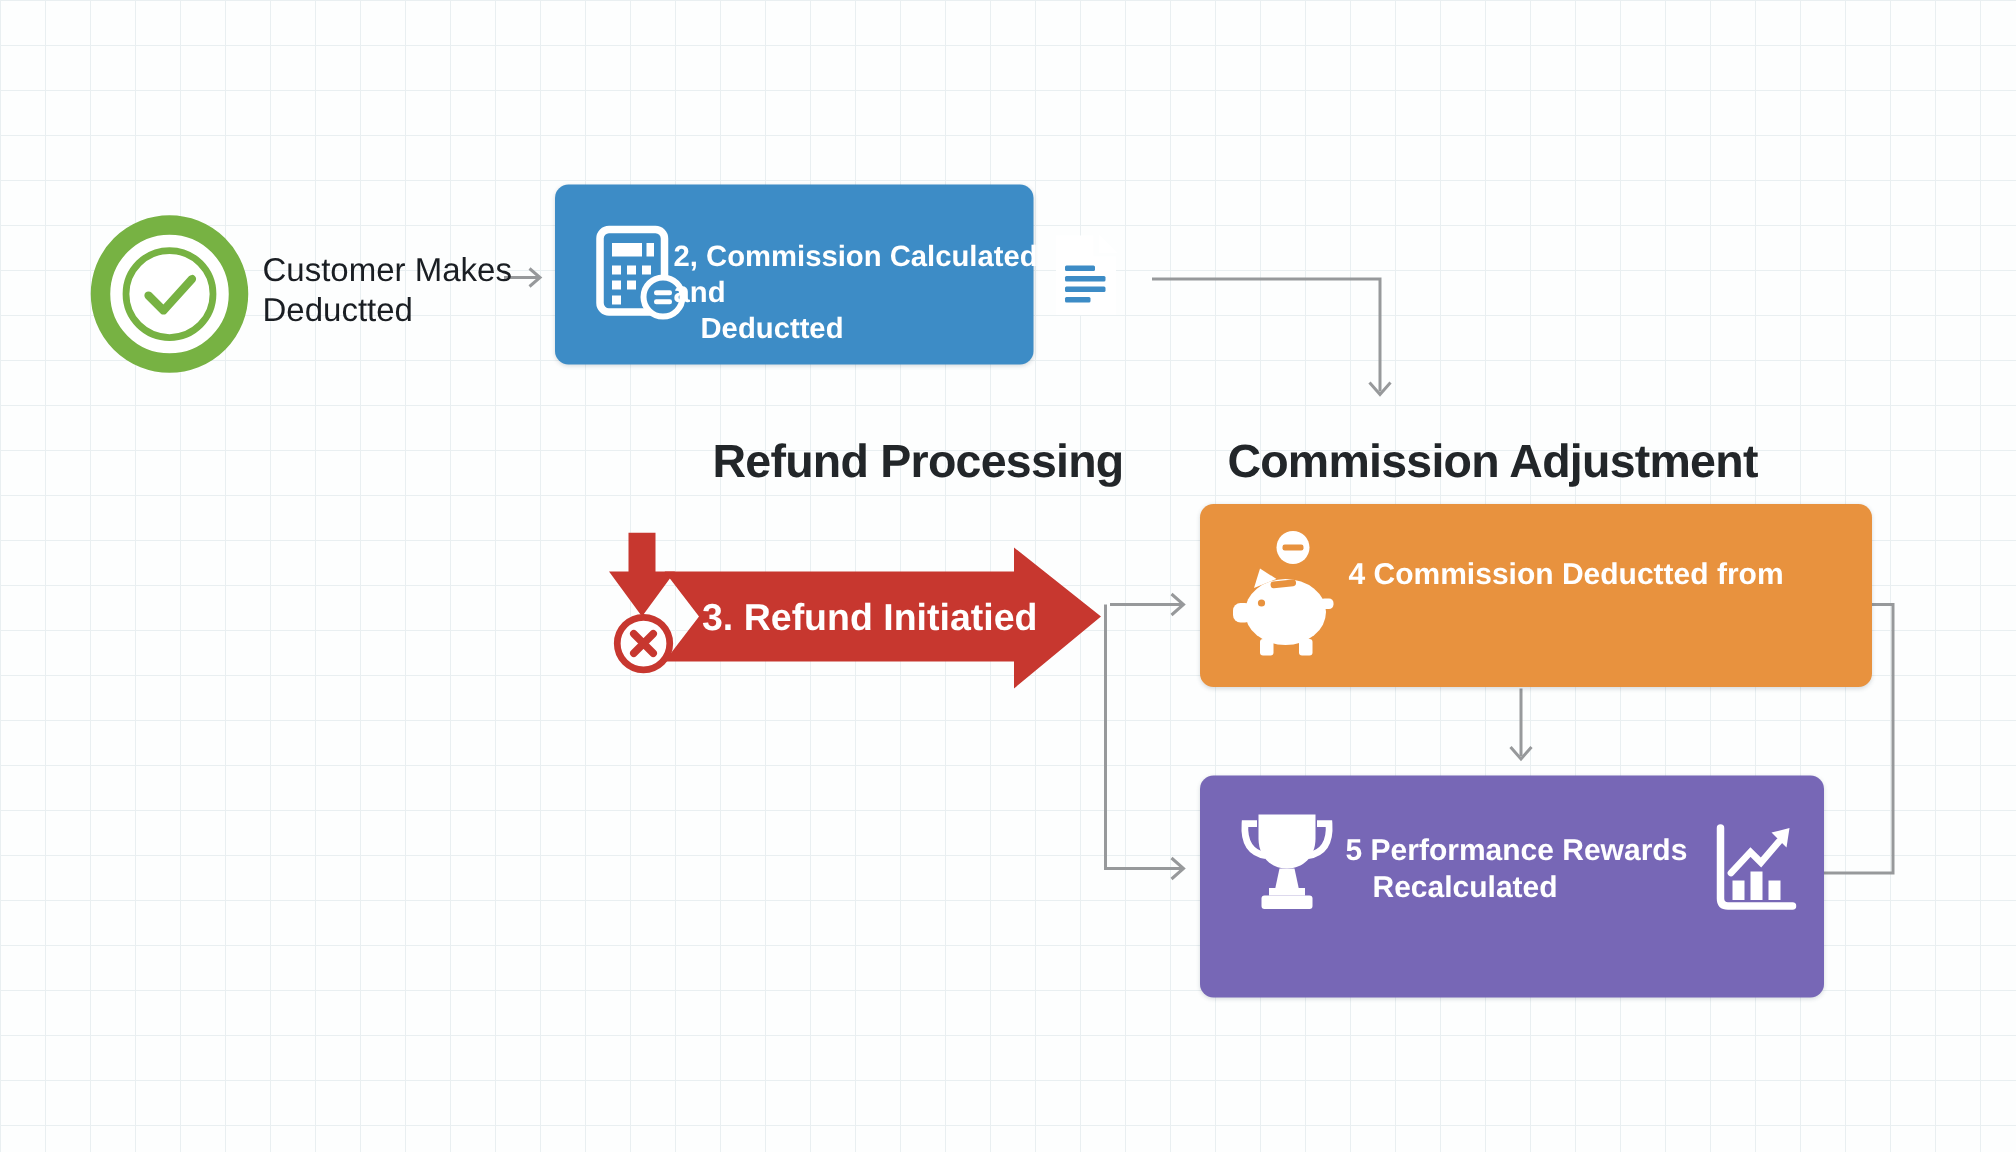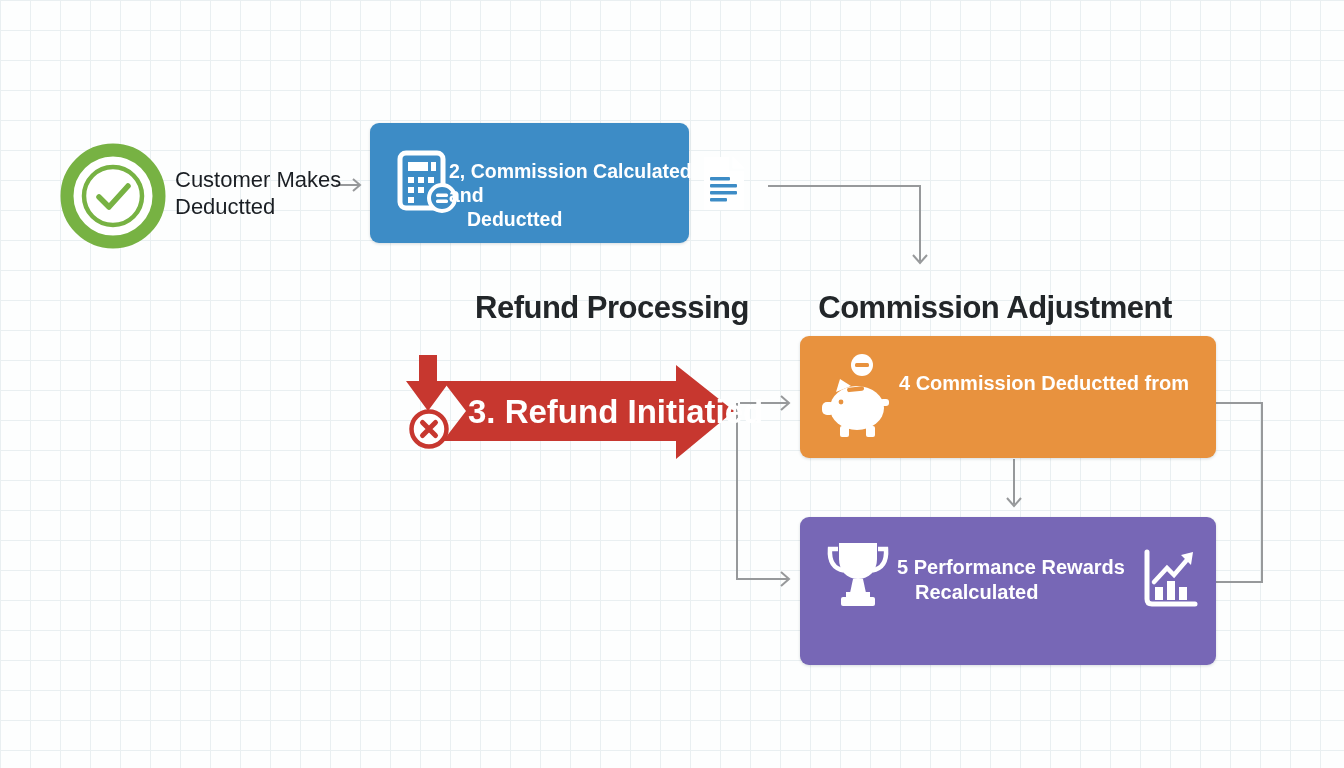--- a/index.html
+++ b/index.html
@@ -25,21 +25,21 @@
     color:var(--label-text,#1a1e23);
     line-height:27px;
   }
   .start-label span{display:block;}
 
   .node{
     border-radius:9px;
     box-shadow:0 1px 3px rgba(40,60,80,.18);
   }
   .node-blue{left:370px;top:123px;width:319px;height:120px;background:var(--blue,#3d8cc6);}
-  .node-orange{left:800px;top:336px;width:416px;height:122px;background:var(--orange,#e8923e);}
+  .node-orange{left:800px;top:336px;width:416px;height:122px;background:var(--orange,#e8923e);padding-left:32px;}
   .node-purple{left:800px;top:517px;width:416px;height:148px;background:var(--purple,#7767b6);}
 
   .box-label{
     position:absolute;
     color:var(--box-text,#ffffff);
     font-weight:bold;font-size:20px;line-height:25px;
   }
   .box-label span{display:block;}
   .box-label .indent{padding-left:18px;}
   .blue-label{left:79px;top:36px;font-size:19.5px;line-height:24px;width:260px;}
@@ -50,21 +50,21 @@
     font-weight:bold;font-size:31px;letter-spacing:-0.5px;
     color:var(--heading-text,#222629);
     text-align:center;white-space:nowrap;
   }
   .h-refund{left:462px;top:290px;width:300px;}
   .h-commission{left:790px;top:290px;width:410px;}
 
   .banner-label{
     left:468px;top:399px;width:215px;
     text-align:center;
-    color:#fff;font-weight:bold;font-size:33px;line-height:26px;
+    color:#fff;font-weight:bold;font-size:25px;line-height:26px;
     white-space:nowrap;
   }
 </style>
 </head>
 <body>
 
 <div class="canvas">
 
   <svg class="connectors" viewBox="0 0 1344 768">
     <path d="M336 185 H359"></path>

